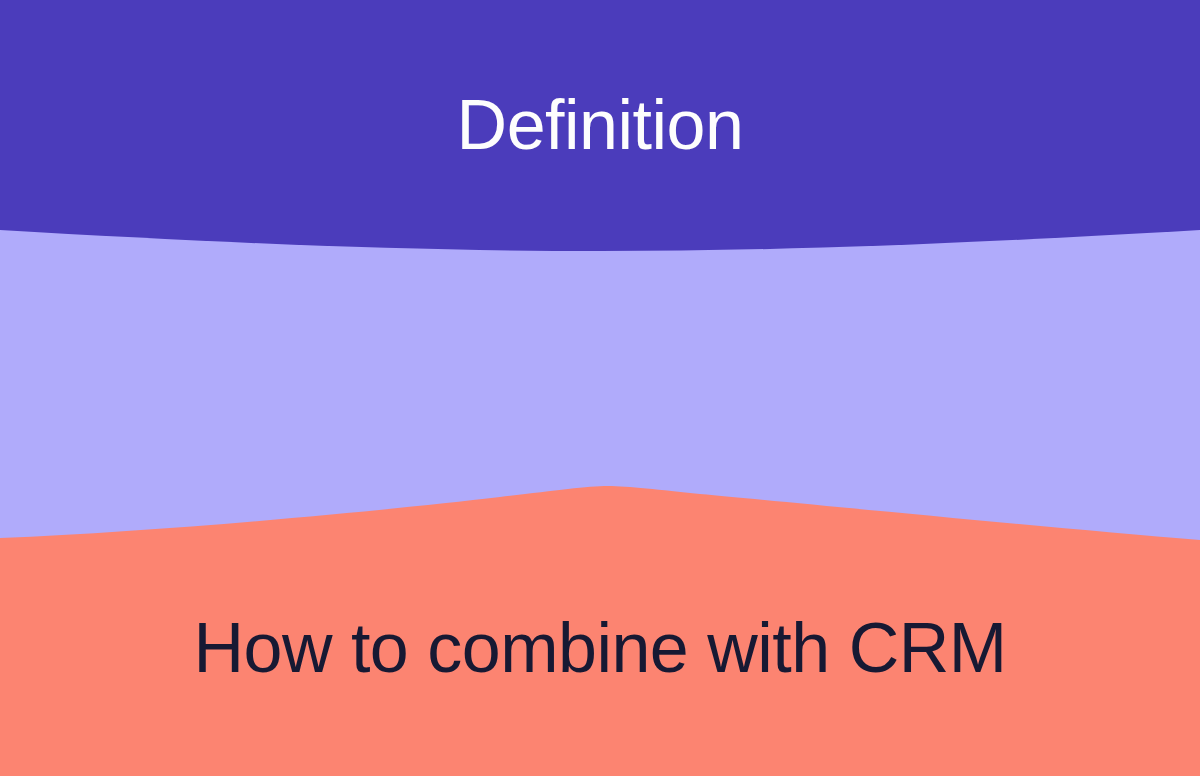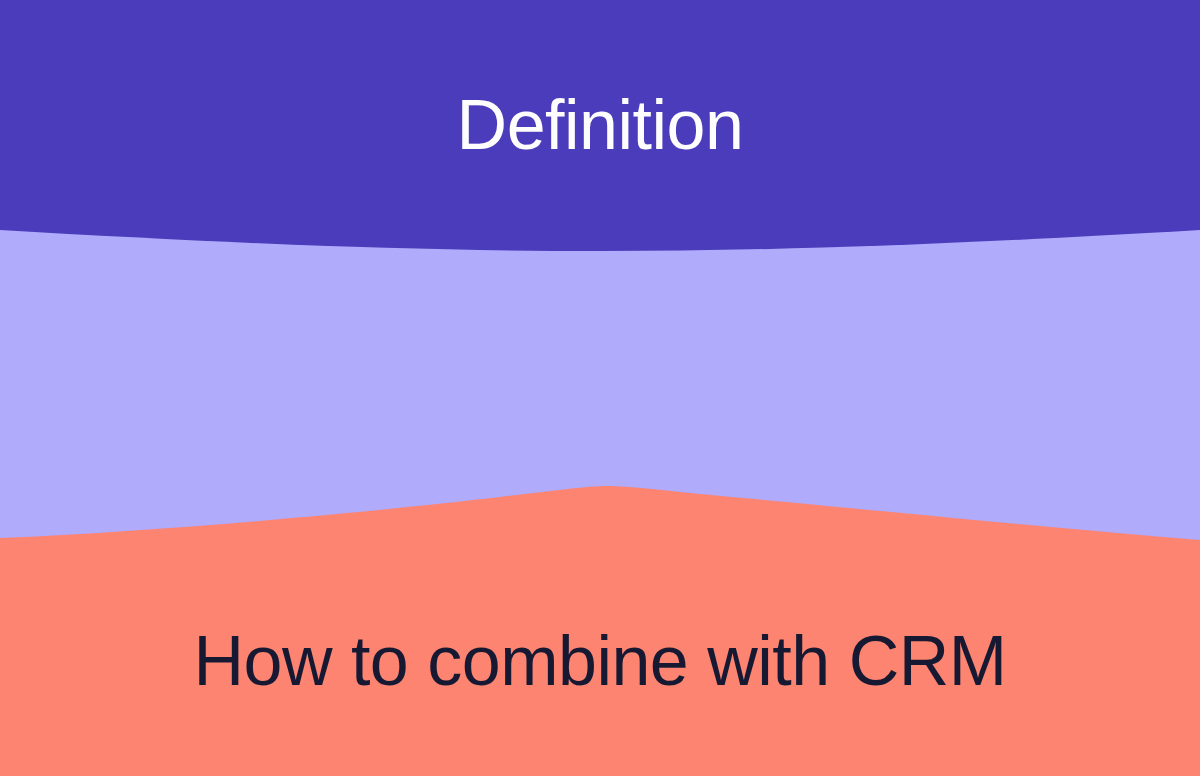--- a/index.html
+++ b/index.html
@@ -72,15 +72,15 @@
              C380,511 170,531 0,538 Z" fill="#b0abfb"></path>
 
     <path d="M0,0 L1200,0 L1200,230
              C960,244 780,251 600,251
              C420,251 240,244 0,230 Z" fill="#4b3cbb"></path>
   </svg>
 
   <div class="band-label" id="label-definition" style="color: rgb(253, 253, 253);">Definition</div>
 
 
-  <div class="band-label" id="label-combine" style="color: rgb(23, 25, 51); margin-top: 13px;">How to combine with CRM</div>
+  <div class="band-label" id="label-combine" style="color: rgb(23, 25, 51);">How to combine with CRM</div>
 
 </div>
 
 </body></html>

